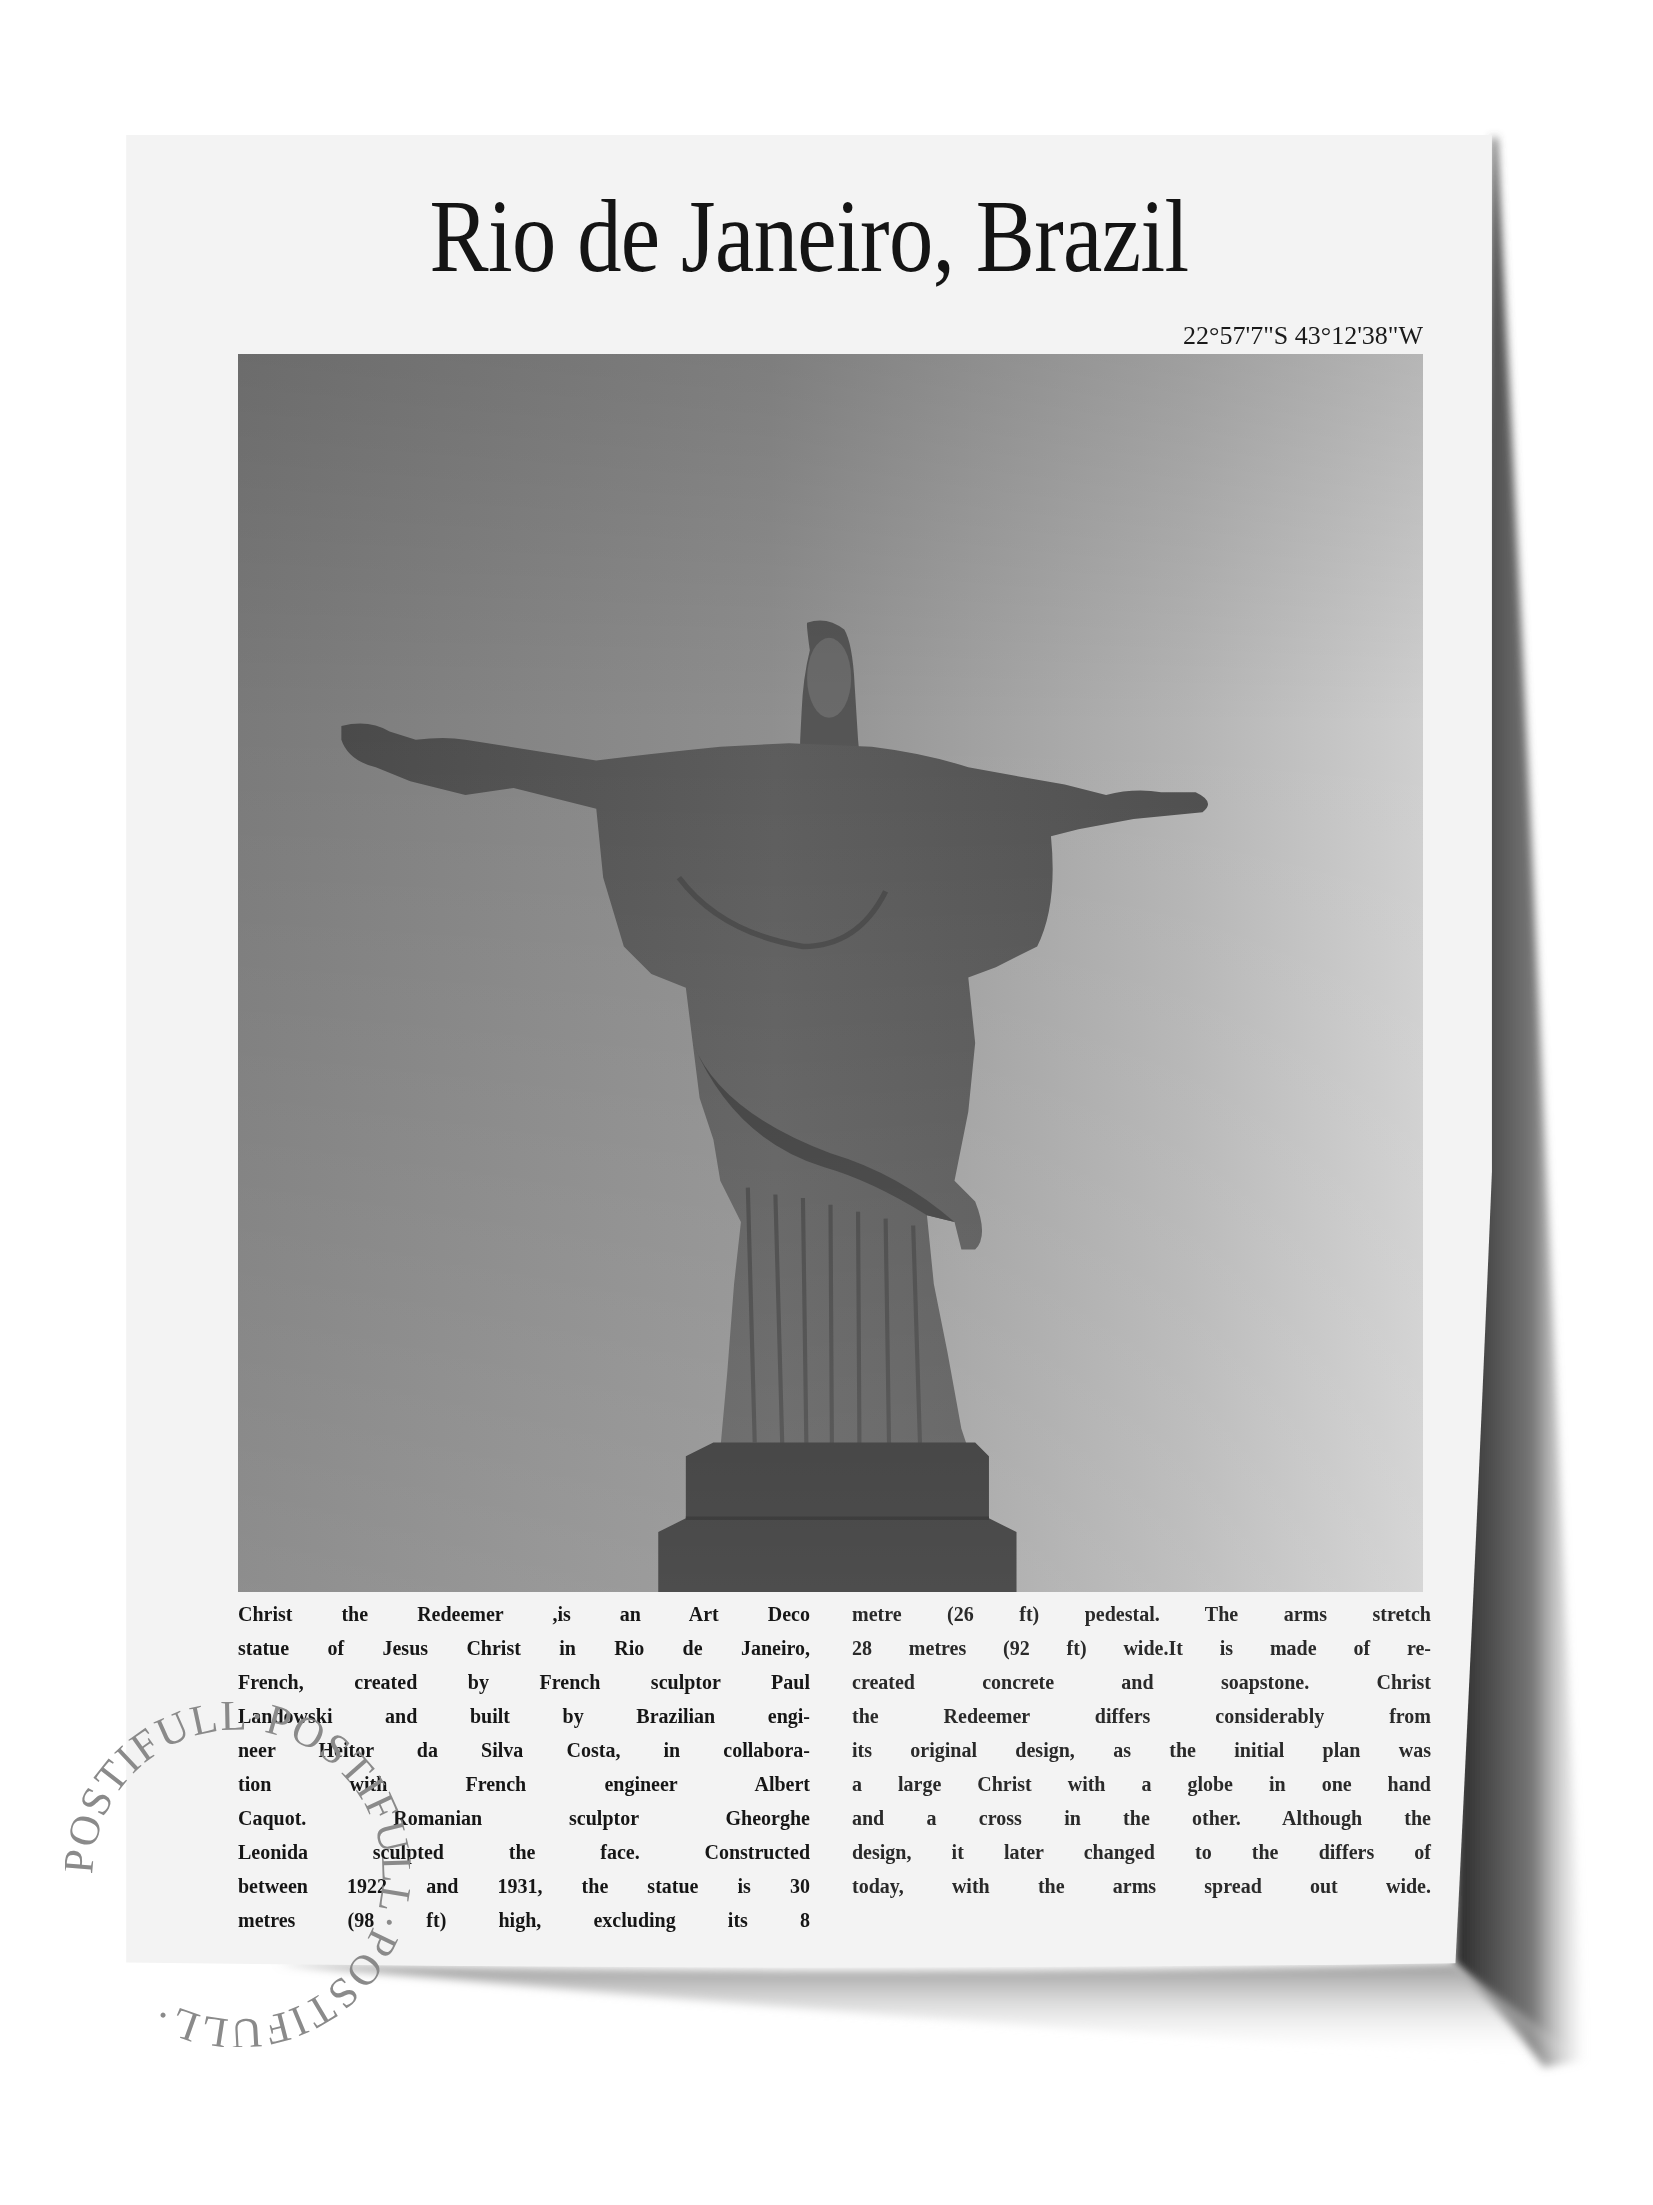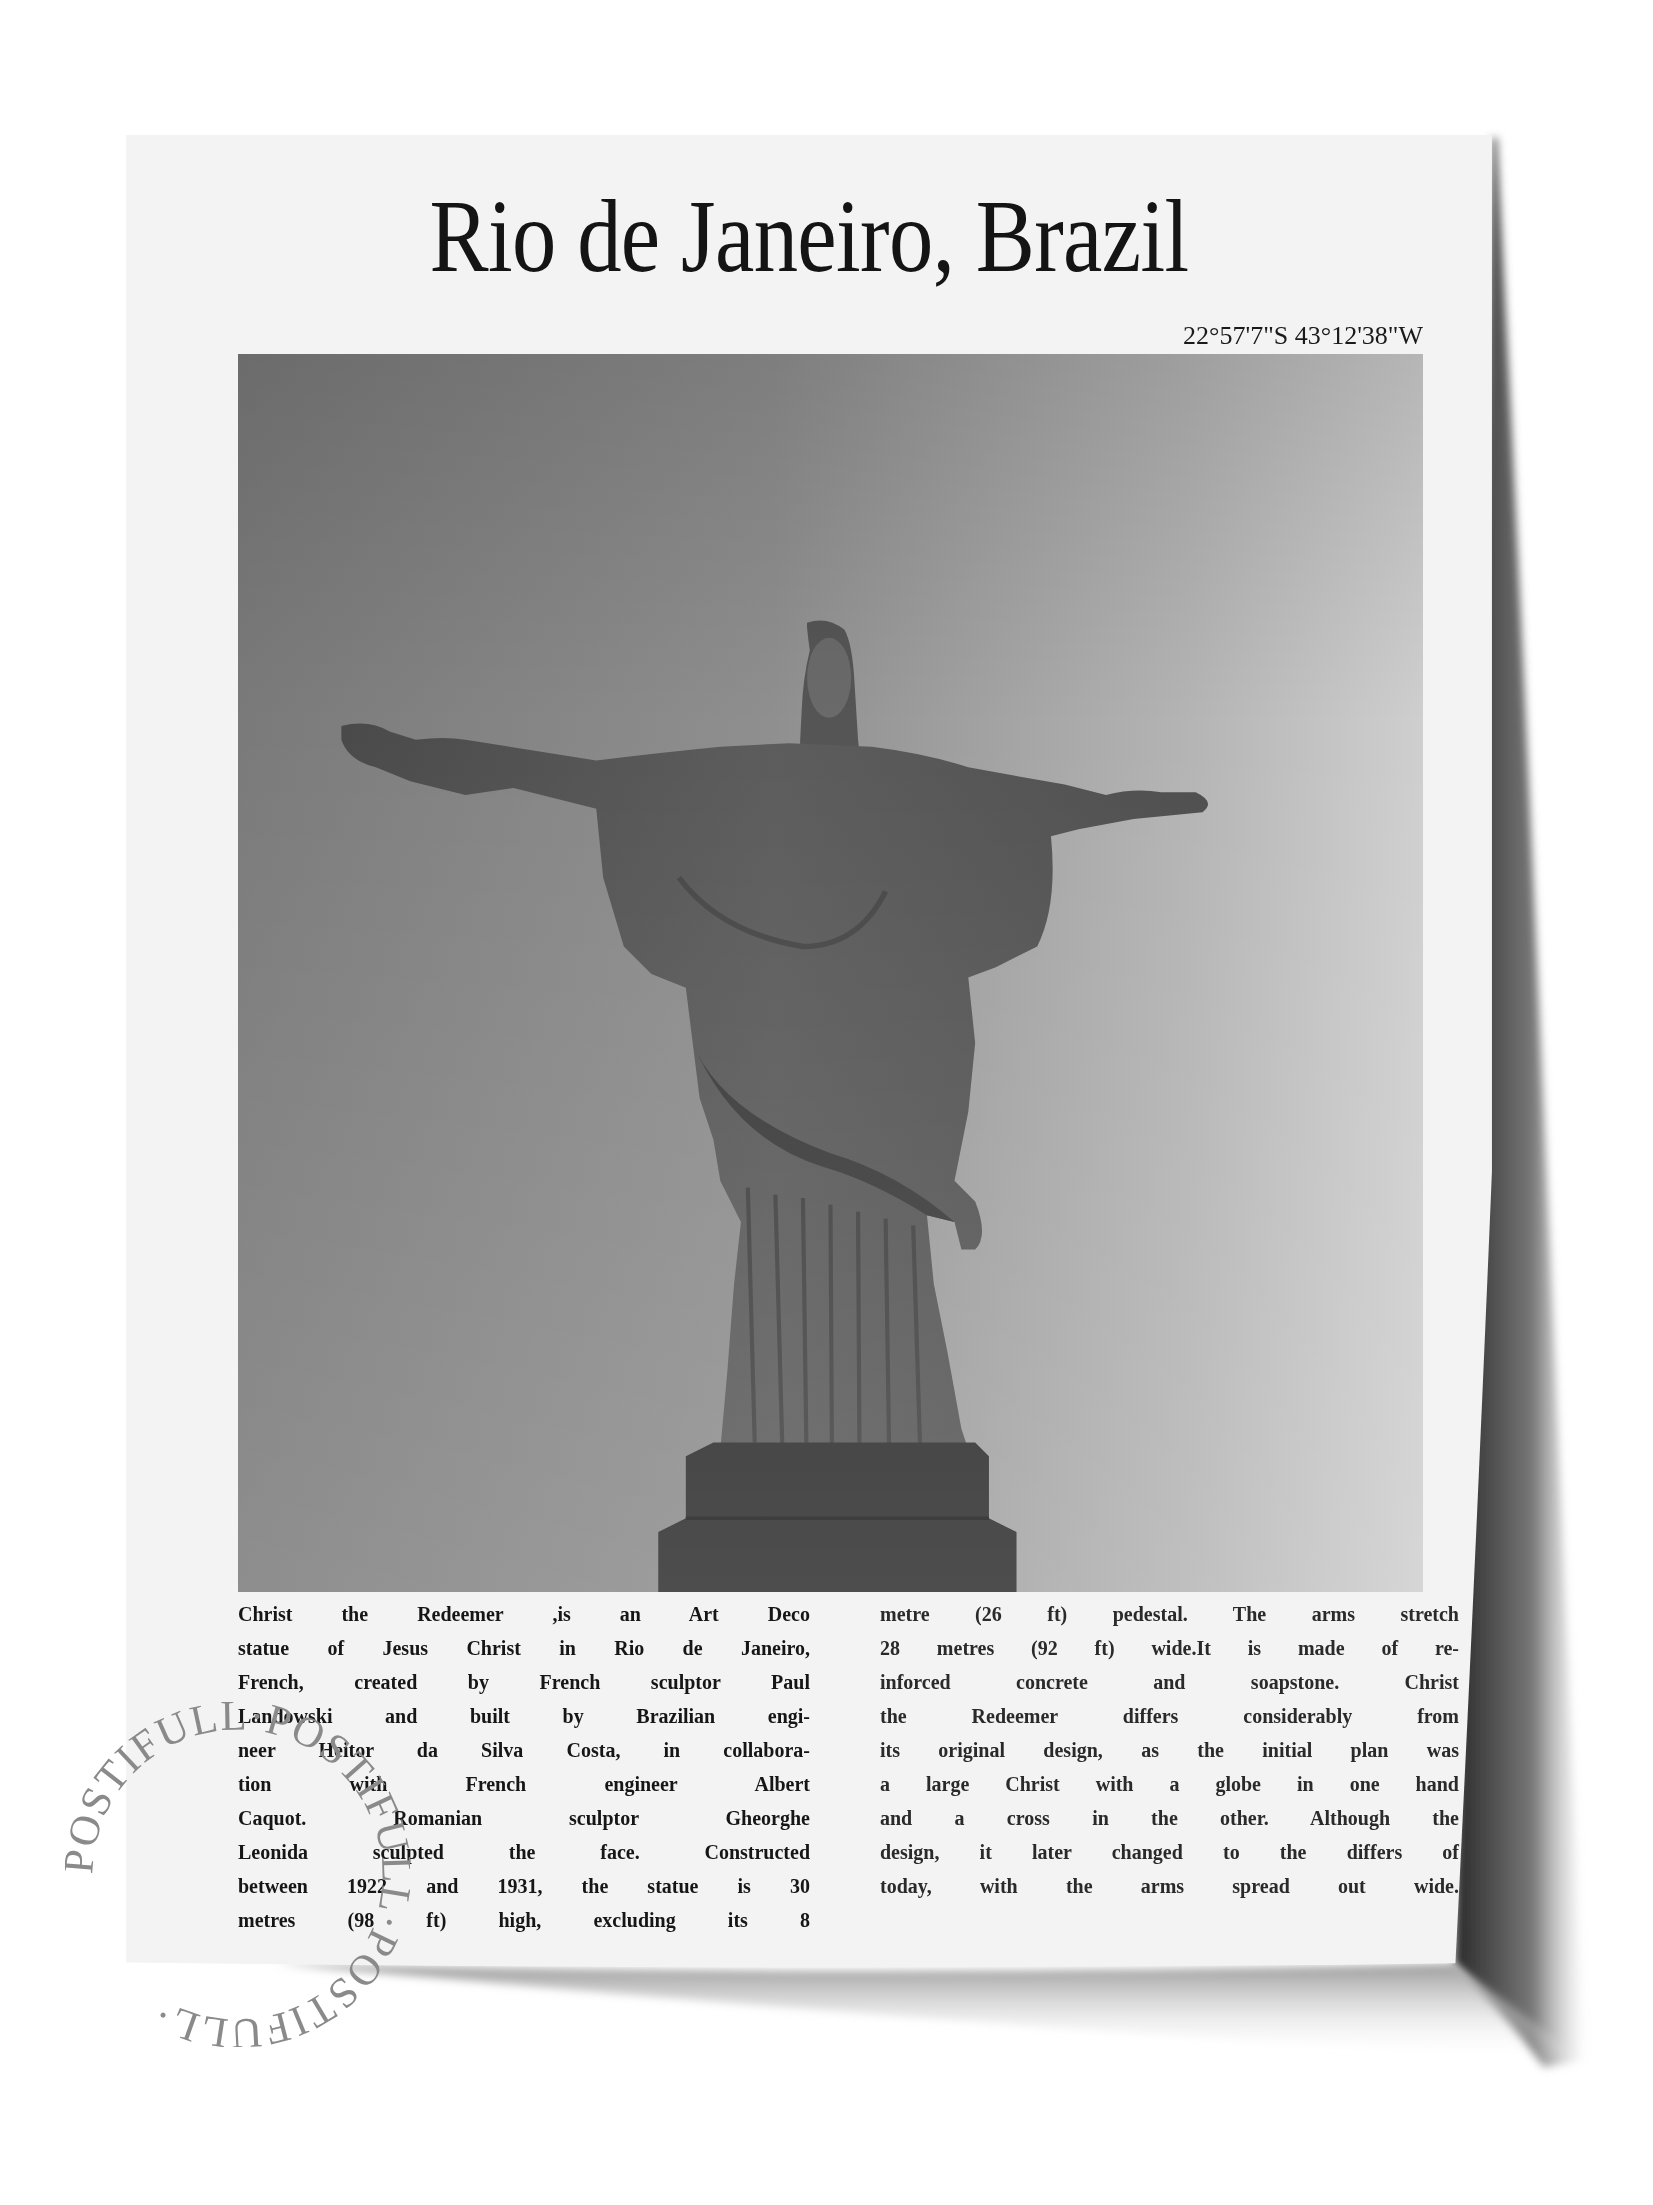--- a/index.html
+++ b/index.html
@@ -32,21 +32,21 @@
     position:absolute; inset:0;
     background: linear-gradient(180deg, rgba(0,0,0,0.12) 0%, rgba(0,0,0,0) 30%, rgba(255,255,255,0.15) 100%);
   }
   .photo svg { position:absolute; left:0; top:0; }
   .body-text {
     position:absolute; top:1597px; font-size:20px; line-height:34px; color:#161616;
     font-family: "Liberation Serif", "DejaVu Serif", serif; font-weight:bold;
     text-align:justify; text-align-last:justify; hyphens:manual;
   }
   .body-text.left { left:238px; width:572px; }
-  .body-text.right { left:880px; width:579px; color:#2a2a2a; }
+  .body-text.right { left:852px; width:579px; color:#2a2a2a; }
   .body-text .line { display:block; white-space:nowrap; text-align:justify; text-align-last:justify; }
   .watermark {
     position:absolute; left:65px; top:1702px; width:345px; height:345px; pointer-events:none;
   }
   .watermark text {
     font-family: "Liberation Serif", "DejaVu Serif", serif; font-size:62px; fill:#8a8a8a; letter-spacing:2px;
   }
 </style>
 </head>
 <body>
@@ -111,21 +111,21 @@
   <span class="line">tion with French engineer Albert</span>
   <span class="line">Caquot. Romanian sculptor Gheorghe</span>
   <span class="line">Leonida sculpted the face. Constructed</span>
   <span class="line">between 1922 and 1931, the statue is 30</span>
   <span class="line">metres (98 ft) high, excluding its 8</span>
 </div>
 
 <div class="body-text right">
   <span class="line">metre (26 ft) pedestal. The arms stretch</span>
   <span class="line">28 metres (92 ft) wide.It is made of re-</span>
-  <span class="line">inforced concrete and soapstone. Christ</span>
+  <span class="line">created concrete and soapstone. Christ</span>
   <span class="line">the Redeemer differs considerably from</span>
   <span class="line">its original design, as the initial plan was</span>
   <span class="line">a large Christ with a globe in one hand</span>
   <span class="line">and a cross in the other. Although the</span>
   <span class="line">design, it later changed to the differs of</span>
   <span class="line">today, with the arms spread out wide.</span>
 </div>
 
 <svg class="watermark" width="345" height="345" viewBox="0 0 500 500">
   <defs>

